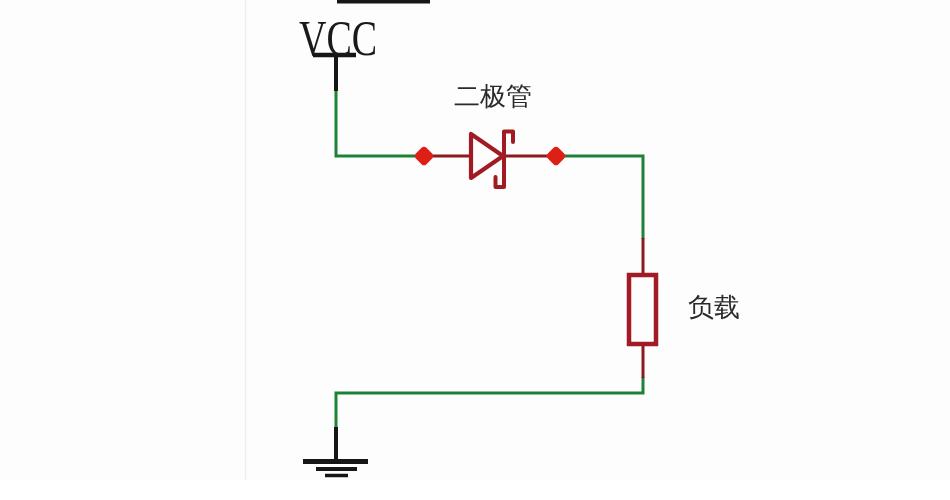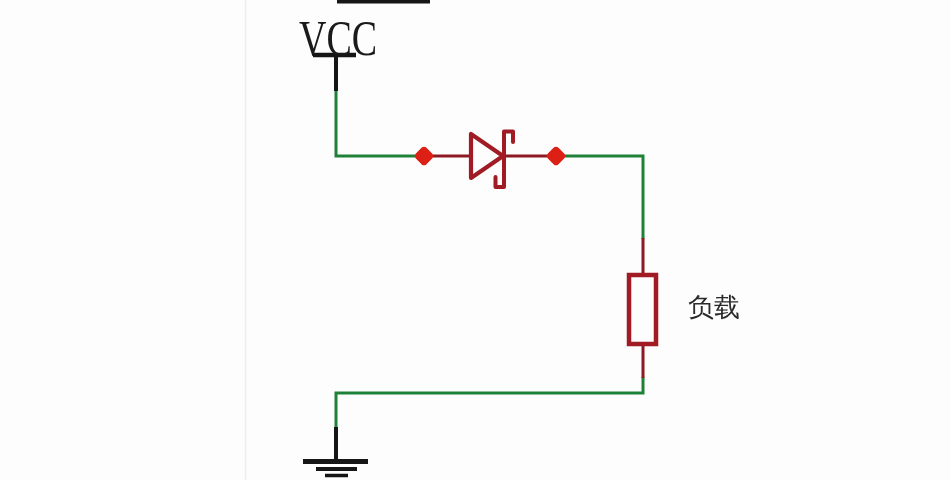--- a/index.html
+++ b/index.html
@@ -74,14 +74,15 @@
     <g>
       <line class="ink" x1="336" y1="427" x2="336" y2="461" stroke-width="4"></line>
       <line class="ink" x1="303" y1="461.5" x2="368" y2="461.5" stroke-width="5"></line>
       <line class="ink" x1="316" y1="469" x2="357" y2="469" stroke-width="4"></line>
       <line class="ink" x1="325" y1="475.5" x2="348" y2="475.5" stroke-width="3.5"></line>
       <line class="ink" x1="331" y1="482" x2="343" y2="482" stroke-width="3"></line>
     </g>
   </svg>
 
   <div class="label label-power">VCC</div>
+  <div class="label label-diode">二极管</div>
   <div class="label label-load">负载</div>
 </div>
 
 </body></html>

